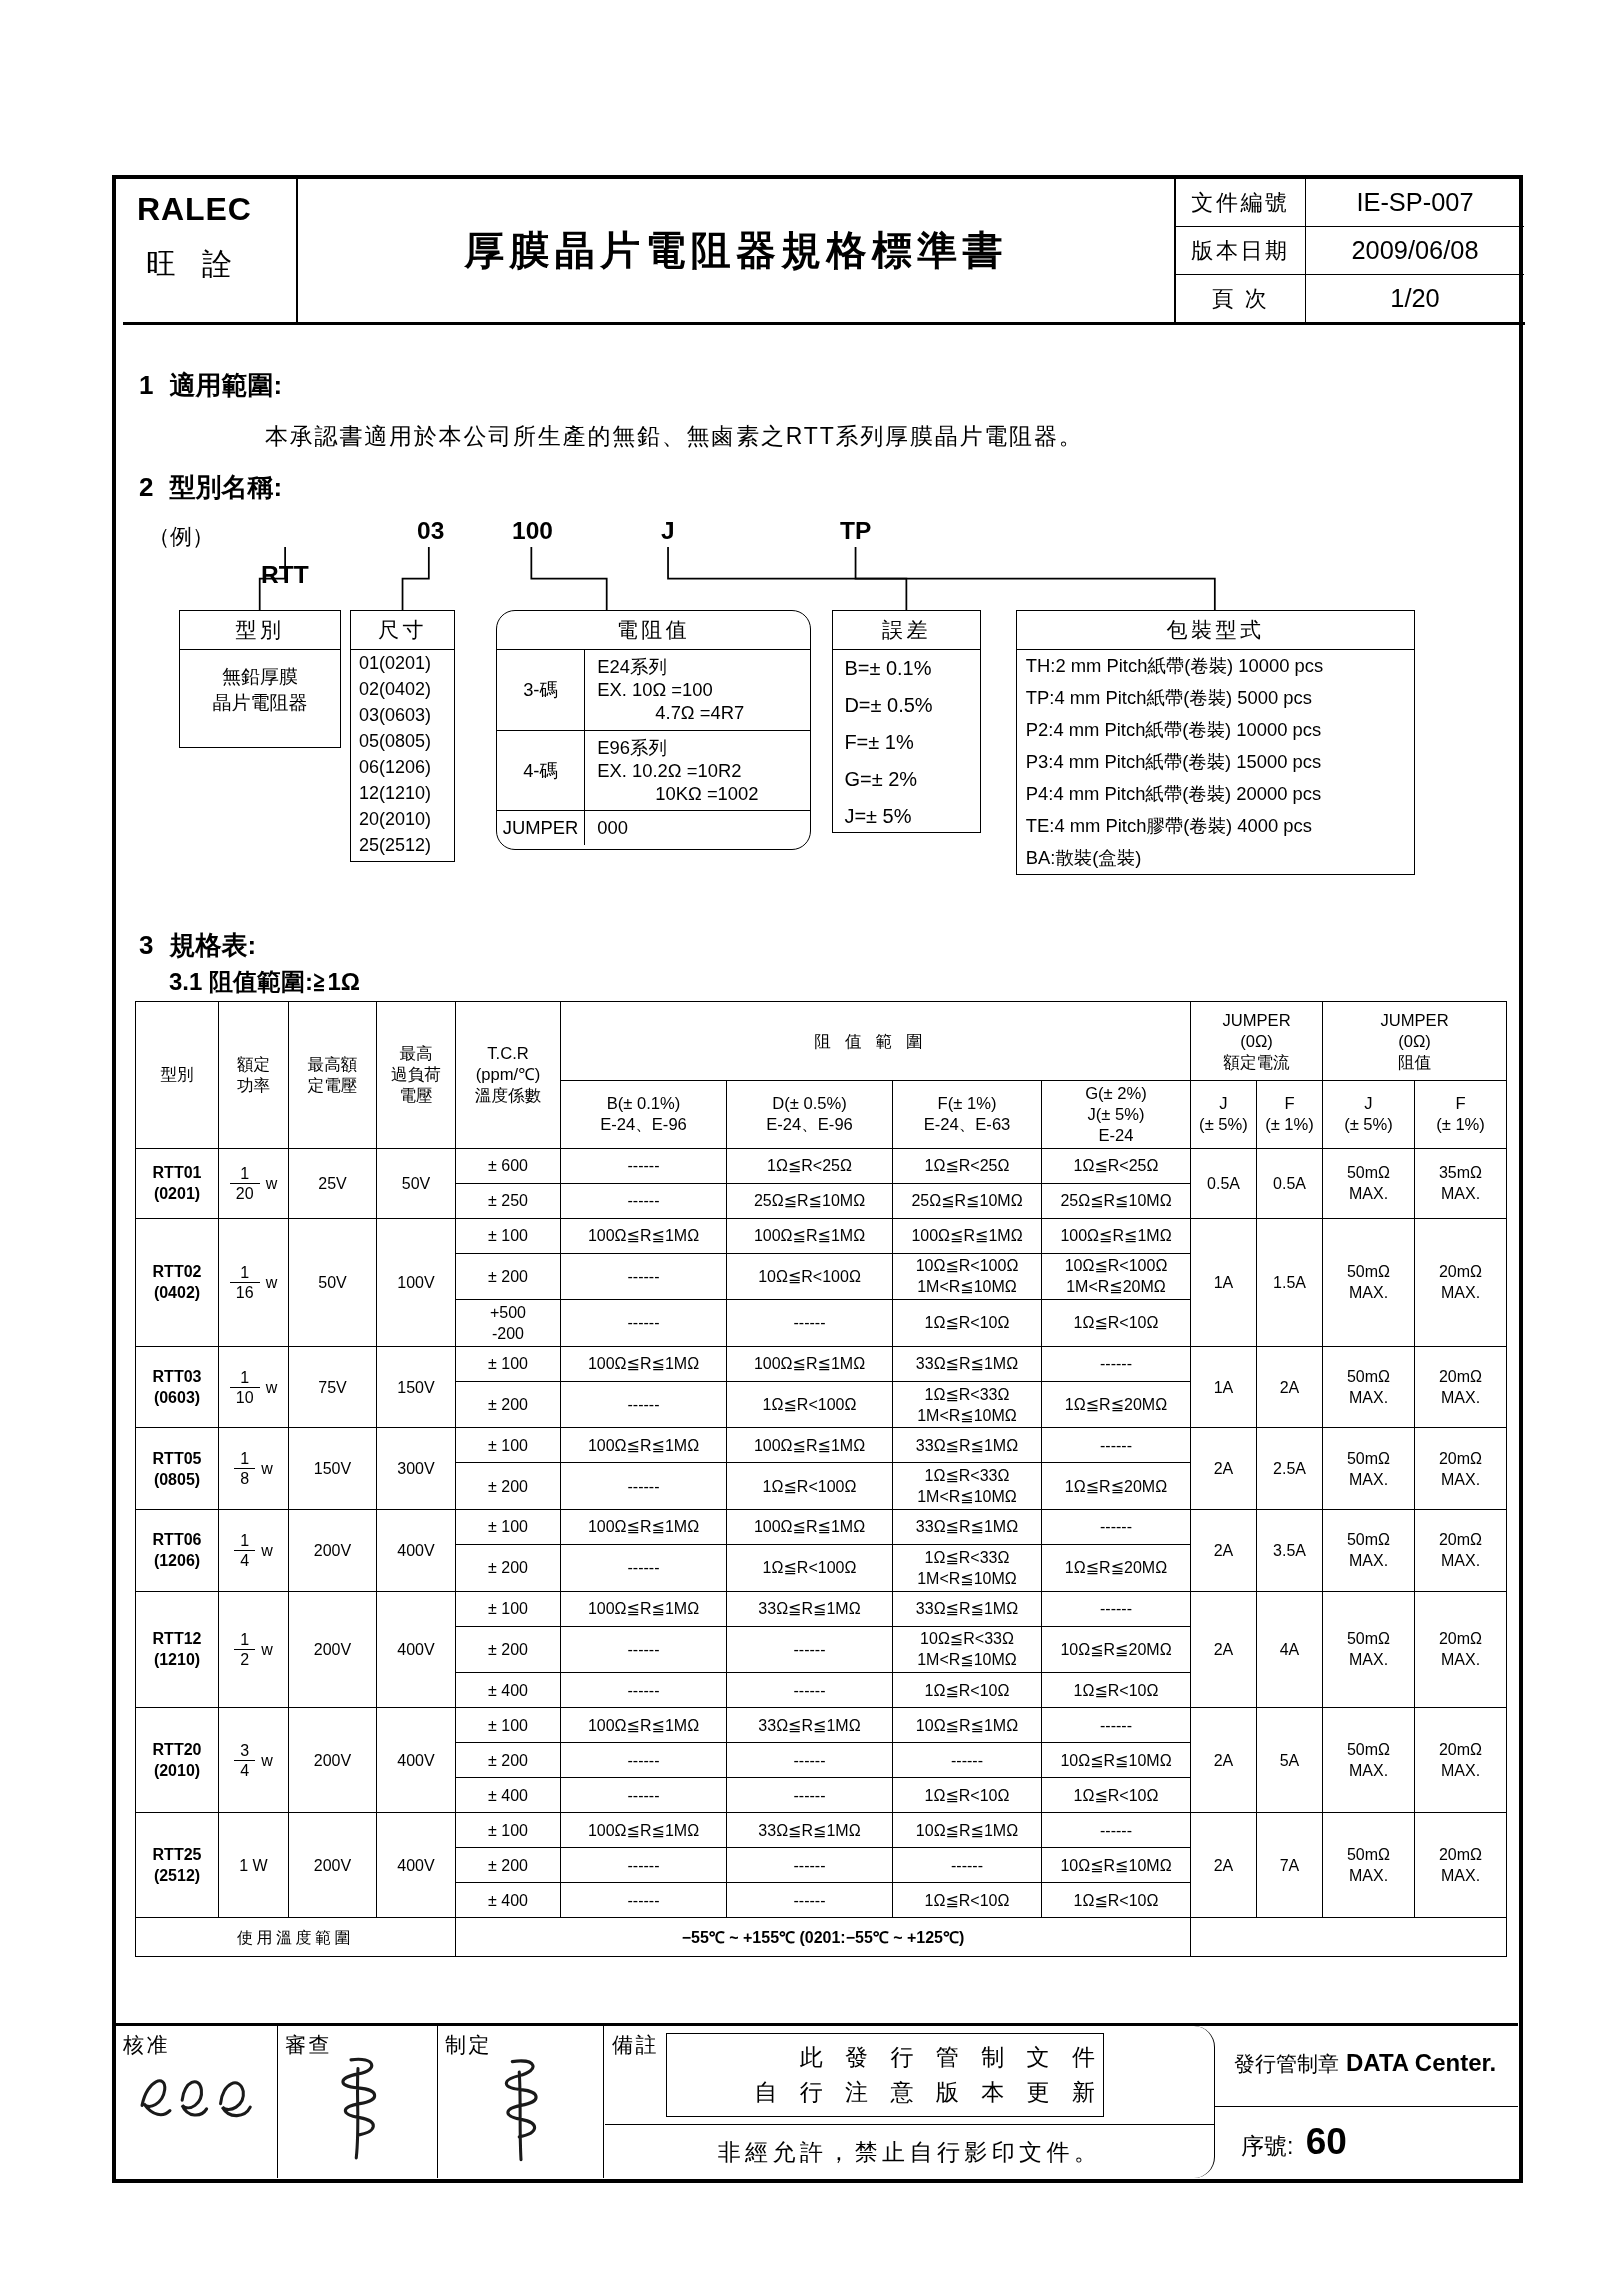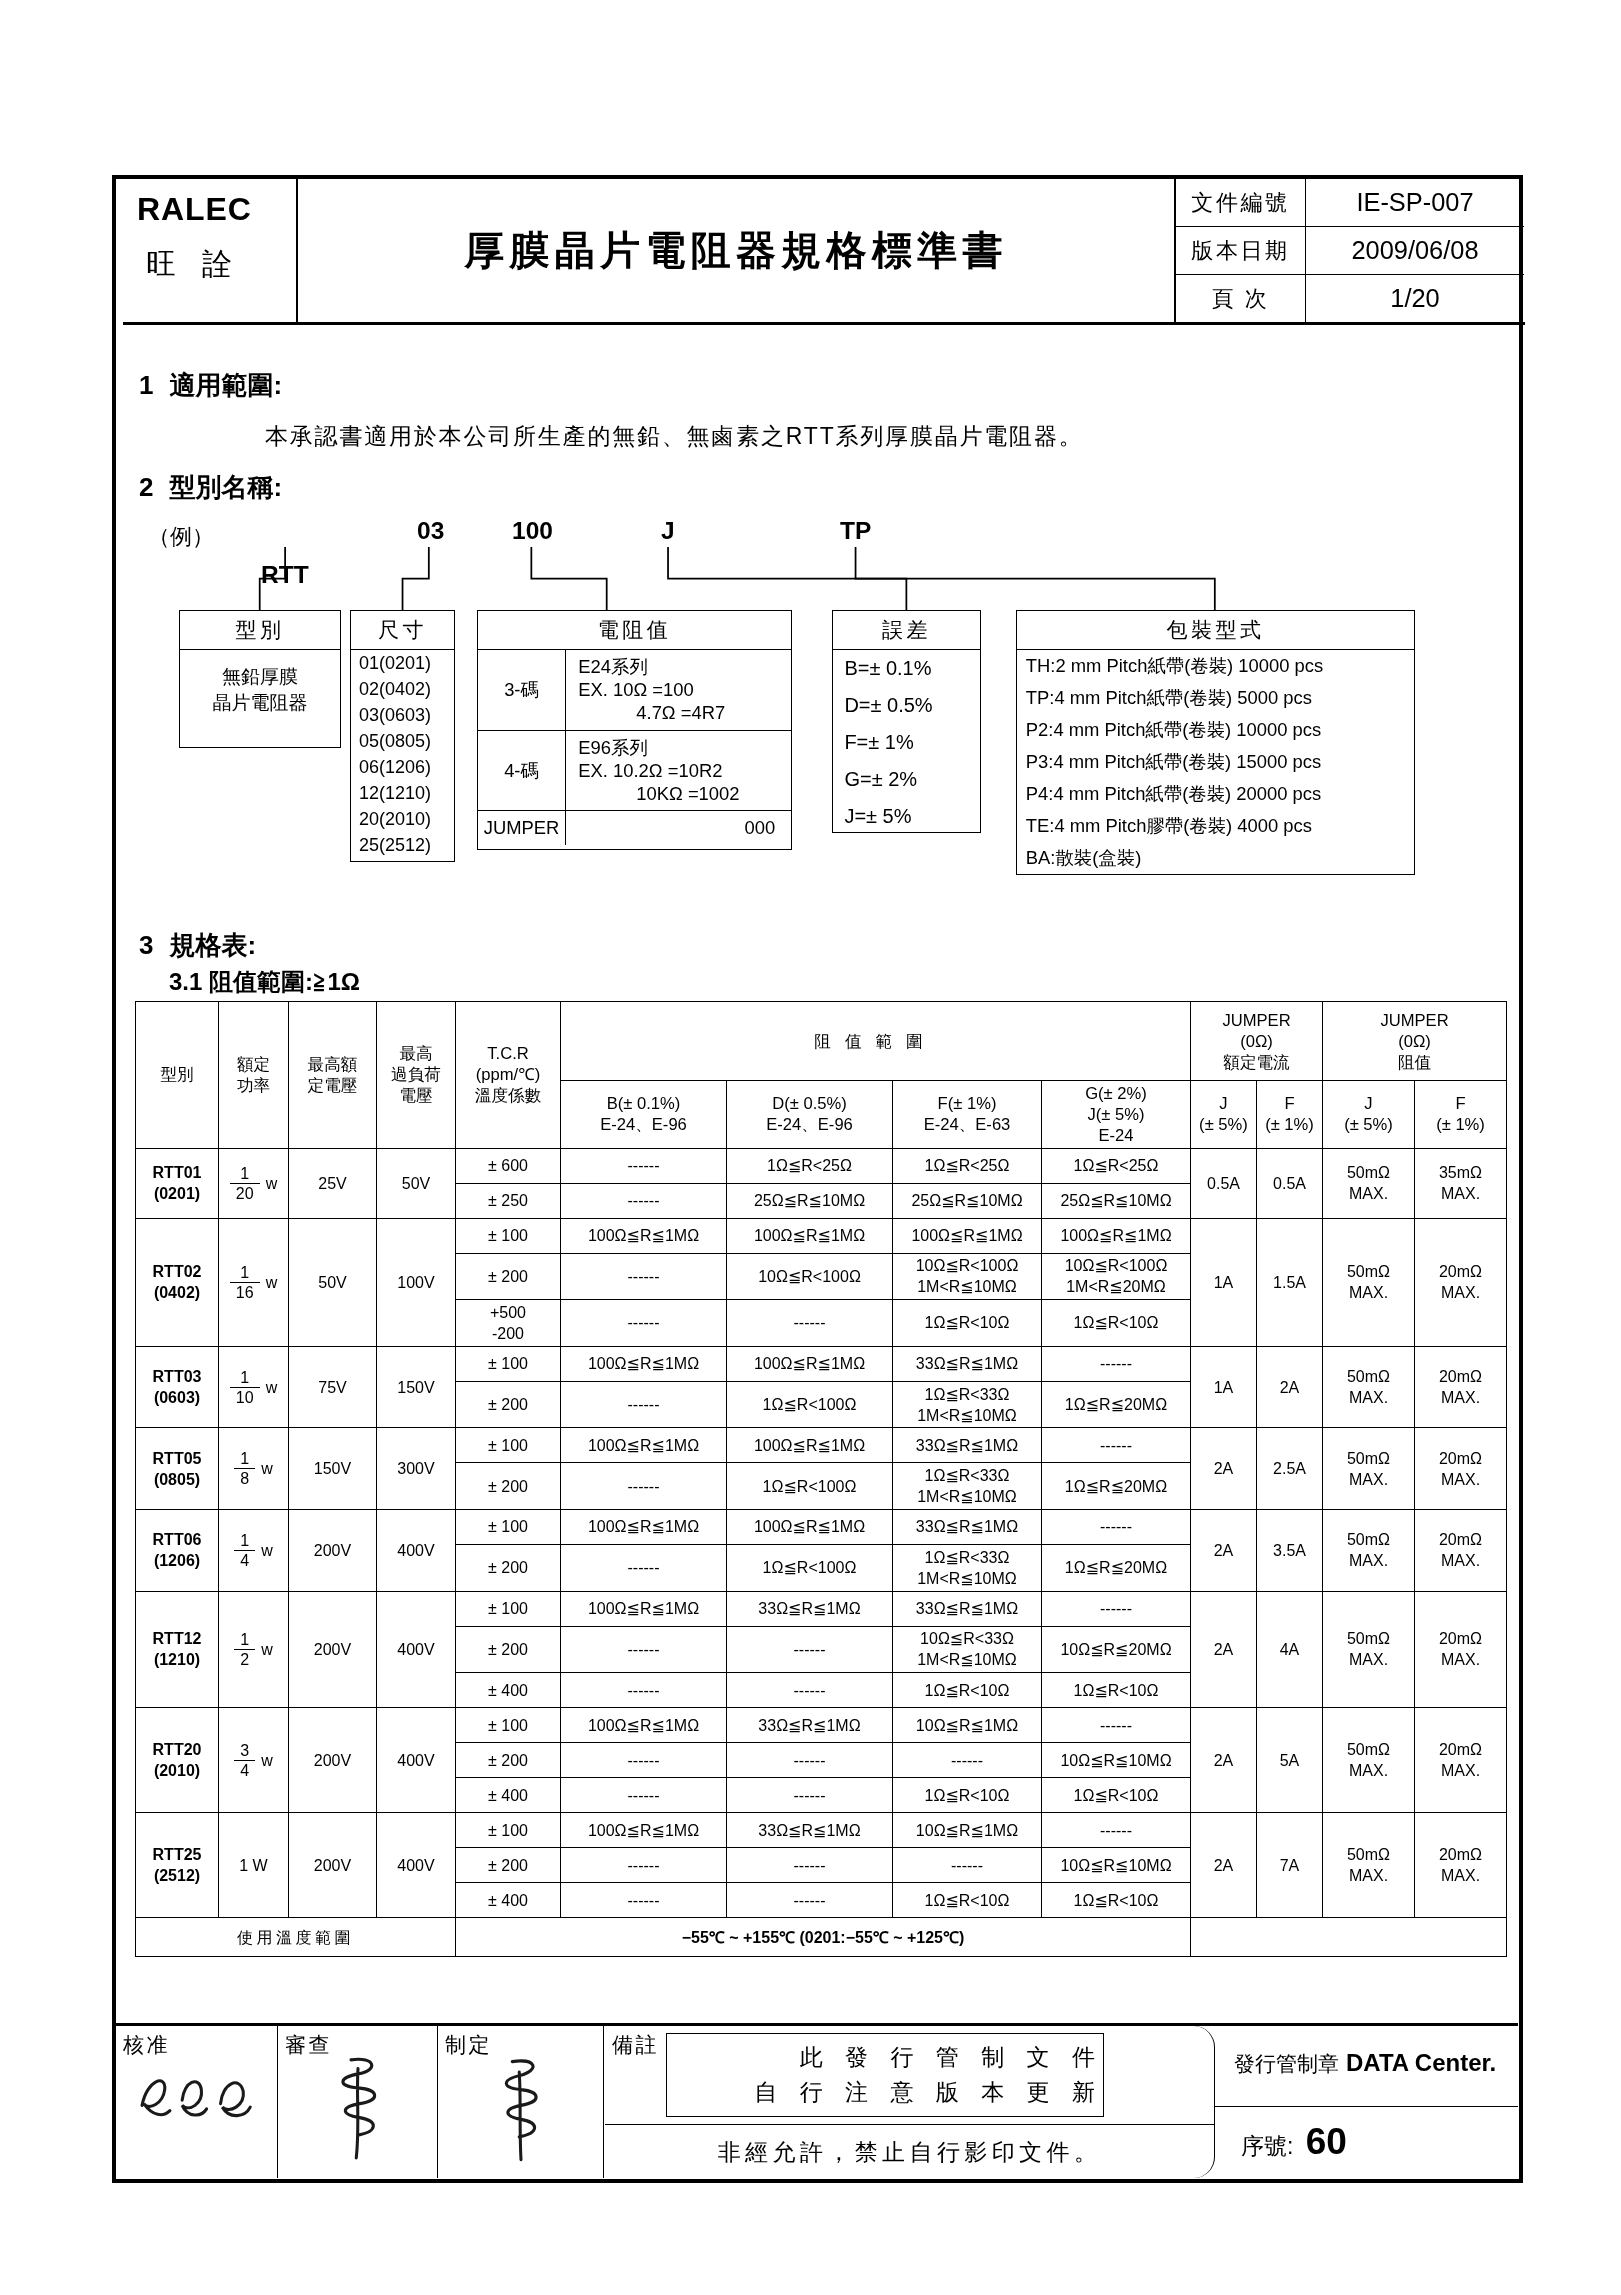--- a/index.html
+++ b/index.html
@@ -42,30 +42,30 @@
   .connectors { position:absolute; left:0; top:368px; }
 
   
   .nbox { position:absolute; top:431px; border:1.8px solid #000; background:#fff; }
   .nbox-title { height:39px; border-bottom:1.8px solid #000; display:flex; align-items:center; justify-content:center;
     font-size:21px; letter-spacing:3.5px; }
   .type-box { left:63px; width:162px; height:138px; }
   .type-body { text-align:center; font-size:19px; line-height:26px; padding-top:14px; }
   .size-box { left:234px; width:105px; height:252px; }
   .list-line { height:26px; line-height:26px; padding-left:8px; font-size:18px; }
-  .res-box { left:361px; width:315px; height:240px; }
+  .res-box { left:380px; width:315px; height:240px;border-radius:19px; }
   .res-grid { display:grid; grid-template-columns:88px 1fr; }
   .res-code { border-right:1.8px solid #000; border-bottom:1.8px solid #000; display:flex; align-items:center;
     justify-content:center; font-size:18.4px; }
   .res-grid .res-code:nth-last-of-type(2) { border-bottom:none; }
   .res-desc { border-bottom:1.8px solid #000; padding:5.3px 3.5px 5.3px 12.3px; }
   .res-grid .res-desc:last-child { border-bottom:none; }
   .res-line { font-size:18.4px; line-height:23px; }
   .res-line.indent { padding-left:58px; }
-  .res-line.center { text-align:right; padding-right:12.3px; }
+  .res-line.center { text-align:left; padding-right:12.3px; }
   .tol-box { left:716px; width:149px; height:223px; }
   .tol-line { height:37px; line-height:37px; padding-left:11.4px; font-size:20px; }
   .pkg-box { left:900px; width:399px; height:265px; }
   .pkg-line { height:32px; line-height:32px; padding-left:8.8px; font-size:18.4px; }
 
   
   .spec-table { position:absolute; left:19px; top:822px; width:1371px; border-collapse:collapse; table-layout:fixed; }
   .spec-table col:nth-child(1){width:83px;} .spec-table col:nth-child(2){width:70px;}
   .spec-table col:nth-child(3){width:88px;} .spec-table col:nth-child(4){width:79px;}
   .spec-table col:nth-child(5){width:105px;} .spec-table col:nth-child(6){width:166px;}

